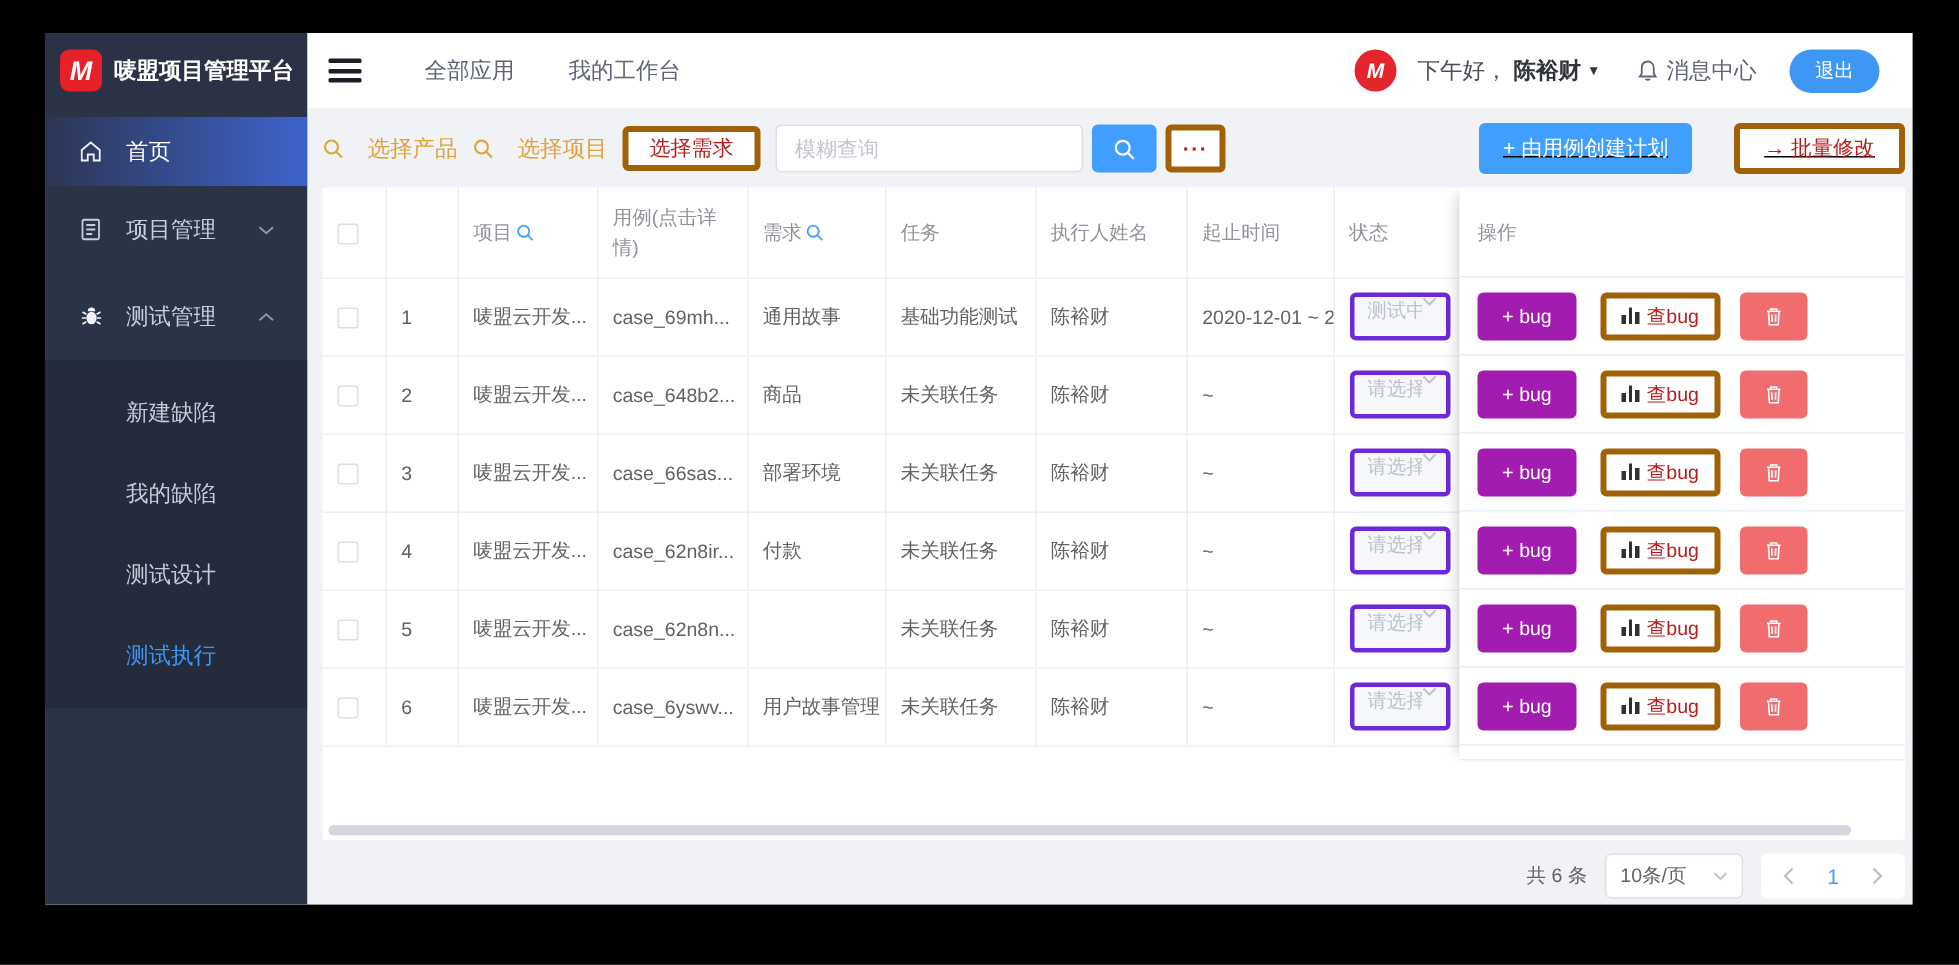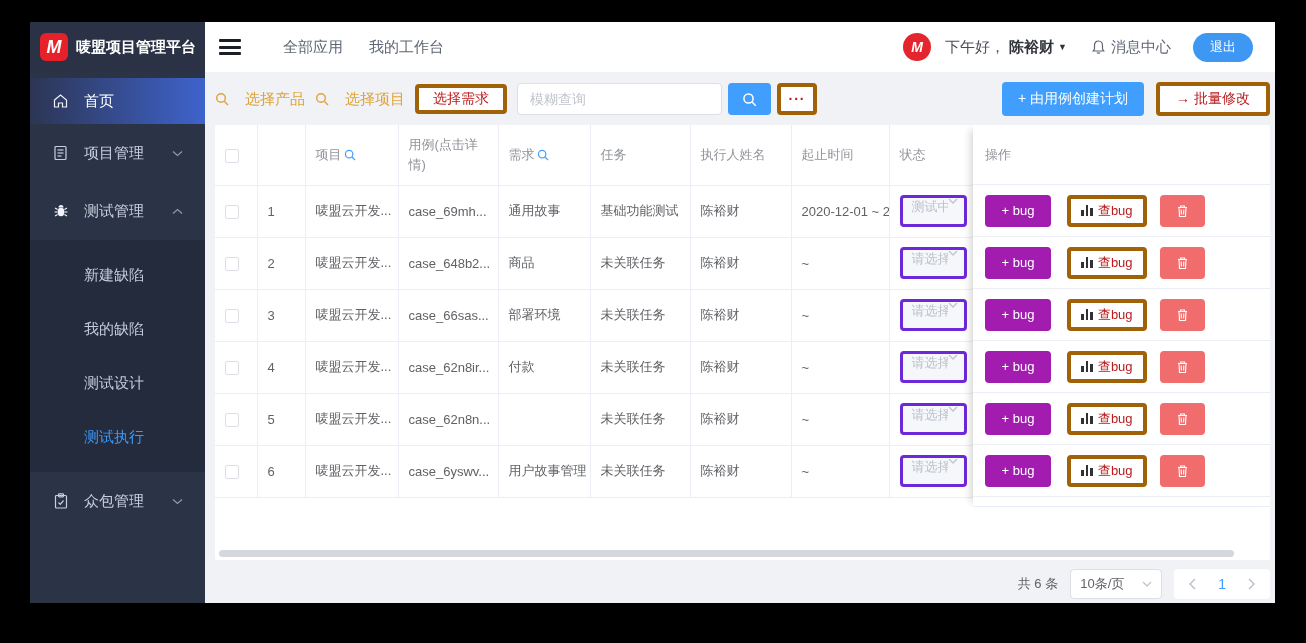--- a/index.html
+++ b/index.html
@@ -9,21 +9,21 @@
   .app { position:absolute; left:30px; top:22px; width:1245px; height:581px; background:#f0f2f5; overflow:hidden; }
 
   
   .hdr { position:absolute; left:0; top:0; width:100%; height:50px; display:flex; }
   .logo-area { width:175px; height:50px; background:#2b3246; display:flex; align-items:center; padding-left:10px; flex:0 0 175px; }
   .logo { width:28px; height:28px; background:#e62129; border-radius:6px; color:#fff; font-weight:bold; font-style:italic; font-size:18px; display:flex; align-items:center; justify-content:center; }
   .app-title { color:#fff; font-size:15px; font-weight:bold; margin-left:8px; white-space:nowrap; }
   .hdr-main { flex:1; background:#fff; display:flex; align-items:center; padding:0 22px 0 14px; }
   .hamburger { width:22px; height:16px; display:flex; flex-direction:column; justify-content:space-between; cursor:pointer; }
   .hamburger i { display:block; height:3px; background:#1b1f27; border-radius:1px; }
-  .top-tabs { display:flex; gap:26px; margin-left:42px; font-size:15px; color:#5f6673; }
+  .top-tabs { display:flex; gap:36px; margin-left:42px; font-size:15px; color:#5f6673; }
   .top-tabs span { cursor:pointer; }
   .hdr-right { margin-left:auto; display:flex; align-items:center; gap:14px; }
   .avatar { width:28px; height:28px; border-radius:50%; background:#e5252d; color:#fff; font-weight:bold; font-style:italic; font-size:14px; display:flex; align-items:center; justify-content:center; }
   .greeting { font-size:15px; color:#4a4e57; display:flex; align-items:center; gap:4px; white-space:nowrap; }
   .greeting b { color:#303339; }
   .caret { font-size:9px; color:#303339; }
   .msg { display:flex; align-items:center; gap:5px; font-size:15px; color:#5f6673; margin-left:10px; }
   .logout { border:none; background:#3f97f4; color:#fff; font-size:13px; height:29px; padding:0 17px; border-radius:15px; cursor:pointer; margin-left:8px; font-family:inherit; }
 
   
@@ -40,21 +40,21 @@
   .main { position:absolute; left:175px; top:50px; right:0; bottom:0; background:#f0f2f5; overflow:hidden; }
   .toolbar { margin:8px 5px 0 10px; height:38px; display:flex; align-items:center; }
   .filter-link { display:flex; align-items:center; gap:16px; color:#dfa439; font-size:15px; cursor:pointer; margin-right:10px; white-space:nowrap; }
   .btn { font-family:inherit; cursor:pointer; border-radius:4px; font-size:14px; }
   .btn-plain { background:#fff; border:4px solid #a16207; color:#b91c1c; }
   .btn-demand { height:30px; padding:0 14px; margin-right:10px; }
   .fuzzy-input { width:205px; height:32px; border:1px solid #dcdfe6; border-radius:4px; background:#fff; padding:0 12px; font-size:14px; color:#606266; font-family:inherit; }
   .fuzzy-input::placeholder { color:#c0c4cc; }
   .btn-search { width:43px; height:32px; background:#409eff; border:none; color:#fff; display:flex; align-items:center; justify-content:center; margin-left:6px; }
   .btn-more { width:40px; height:32px; margin-left:6px; font-weight:bold; letter-spacing:1px; }
-  .tb-right { margin-left:auto; display:flex; align-items:center; gap:12px; }
+  .tb-right { margin-left:auto; display:flex; align-items:center; gap:28px;text-decoration:underline; }
   .btn-create { height:34px; padding:0 16px; background:#409eff; border:none; color:#fff; }
   .btn-batch { height:34px; padding:0 16px; }
 
   
   .table-card { margin:7px 5px 0 10px; height:435px; background:#fff; position:relative; overflow:hidden; border-radius:2px; }
   table.grid { border-collapse:collapse; table-layout:fixed; width:840px; }
   .grid th, .grid td { border-right:1px solid #ebeef5; border-bottom:1px solid #ebeef5; padding:0 10px; font-weight:normal; text-align:left; white-space:nowrap; overflow:hidden; }
   .grid th { height:60px; color:#909399; font-size:13px; white-space:normal; line-height:1.5; }
   .grid td { height:52px; color:#606266; font-size:13px; }
   .th-q { display:inline-flex; align-items:center; gap:2px; }
@@ -182,35 +182,20 @@
           </div>
       <div class="sub-item">
             <span>我的缺陷</span>
           </div>
       <div class="sub-item">
             <span>测试设计</span>
           </div>
       <div class="sub-item active">
             <span>测试执行</span>
           </div>
-    </div>
-    <div class="side-item">
-      <span class="s-icon">
-        <svg width="14" height="16" viewBox="0 0 14 16" fill="none" stroke="#c8d0de" stroke-width="1.2">
-          <rect x="1.5" y="2.5" width="11" height="12.5" rx="1"></rect>
-          <rect x="4.5" y="0.8" width="5" height="3" rx="0.8"></rect>
-          <path d="M4.5 9.5 L6.3 11.3 L9.5 7.5"></path>
-        </svg>
-      </span>
-      <span>众包管理</span>
-      <span class="chev">
-        <svg width="11" height="7" viewBox="0 0 11 7" fill="none" stroke="#8f97a8" stroke-width="1.3">
-              <path d="M1 1.5 L5.5 5.5 L10 1.5"></path>
-            </svg>
-      </span>
     </div>
 
   </div>
 
   <div class="main">
 
     <div class="toolbar">
       <span class="filter-link">
         <span>
           <svg width="14" height="14" viewBox="0 0 14 14" fill="none" stroke="#dfa439" stroke-width="1.4">

